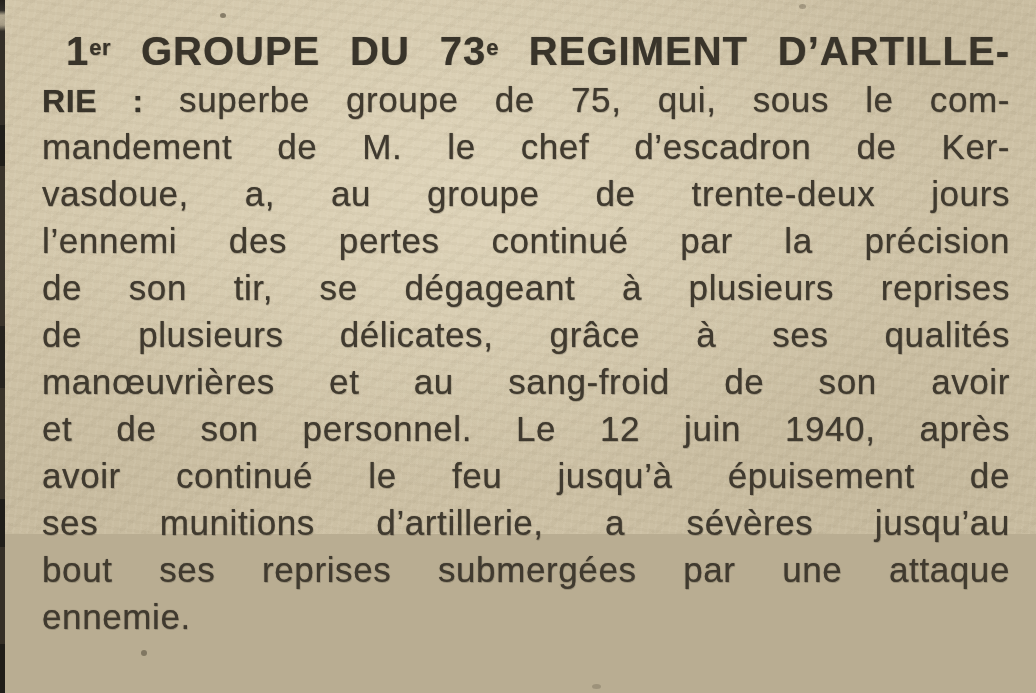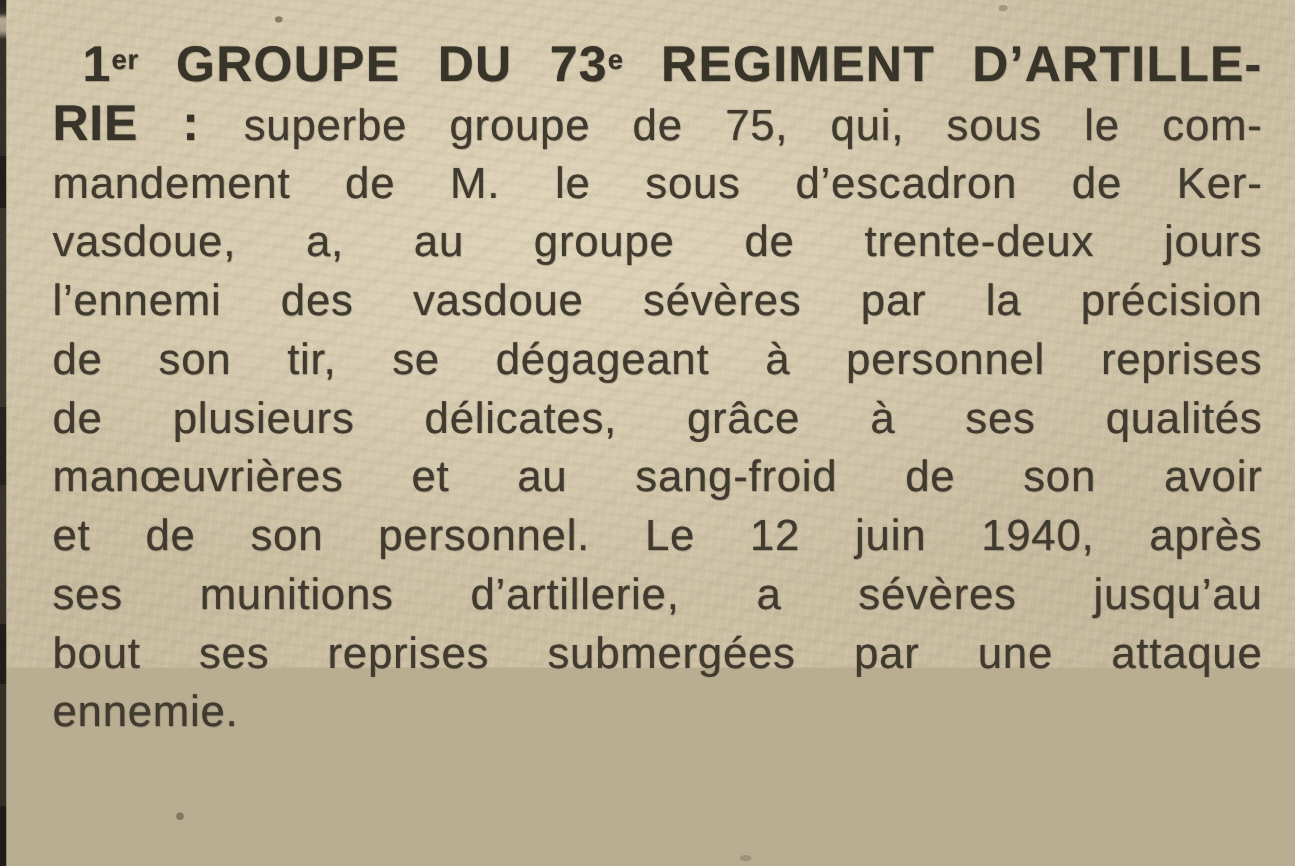--- a/index.html
+++ b/index.html
@@ -77,21 +77,21 @@
     text-indent: 24px;
     color: #39342a;
     letter-spacing: 1px;
     word-spacing: 0.22em;
   }
   .line.last {
     text-align-last: left;
   }
   .lead {
     font-weight: bold;
-    font-size: 40px;
+    font-size: 32px;
     color: #39342a;
   }
   .sup {
     font-size: 55%;
     vertical-align: 0.45em;
     letter-spacing: 0.5px;
   }
   .ink-speck {
     position: absolute;
     border-radius: 50%;
@@ -113,25 +113,26 @@
   <div class="ink-speck speck-2"></div>
   <div class="ink-speck speck-3"></div>
   <div class="ink-speck speck-4"></div>
 
   <div class="text-block">
 
     <div class="line heading"><span>1</span><span class="sup">er</span><span> GROUPE DU 73</span><span class="sup">e</span><span> REGIMENT D’ARTILLE-</span></div>
 
     <div class="line"><span class="lead">RIE : </span><span>superbe groupe de 75, qui, sous le com-</span></div>
 
-    <div class="line">mandement de M. le sous d’escadron de Ker-</div>
+    <div class="line">mandement de M. le chef d’escadron de Ker-</div>
     <div class="line">vasdoue, a, au groupe de trente-deux jours</div>
-    <div class="line">l’ennemi des vasdoue sévères par la précision</div>
-    <div class="line">de son tir, se dégageant à personnel reprises</div>
+    <div class="line">l’ennemi des pertes continué par la précision</div>
+    <div class="line">de son tir, se dégageant à plusieurs reprises</div>
     <div class="line">de plusieurs délicates, grâce à ses qualités</div>
     <div class="line">manœuvrières et au sang-froid de son avoir</div>
     <div class="line">et de son personnel. Le 12 juin 1940, après</div>
+    <div class="line">avoir continué le feu jusqu’à épuisement de</div>
     <div class="line">ses munitions d’artillerie, a sévères jusqu’au</div>
     <div class="line">bout ses reprises submergées par une attaque</div>
     <div class="line last">ennemie.</div>
 
   </div>
 </div>
 
 </body></html>

